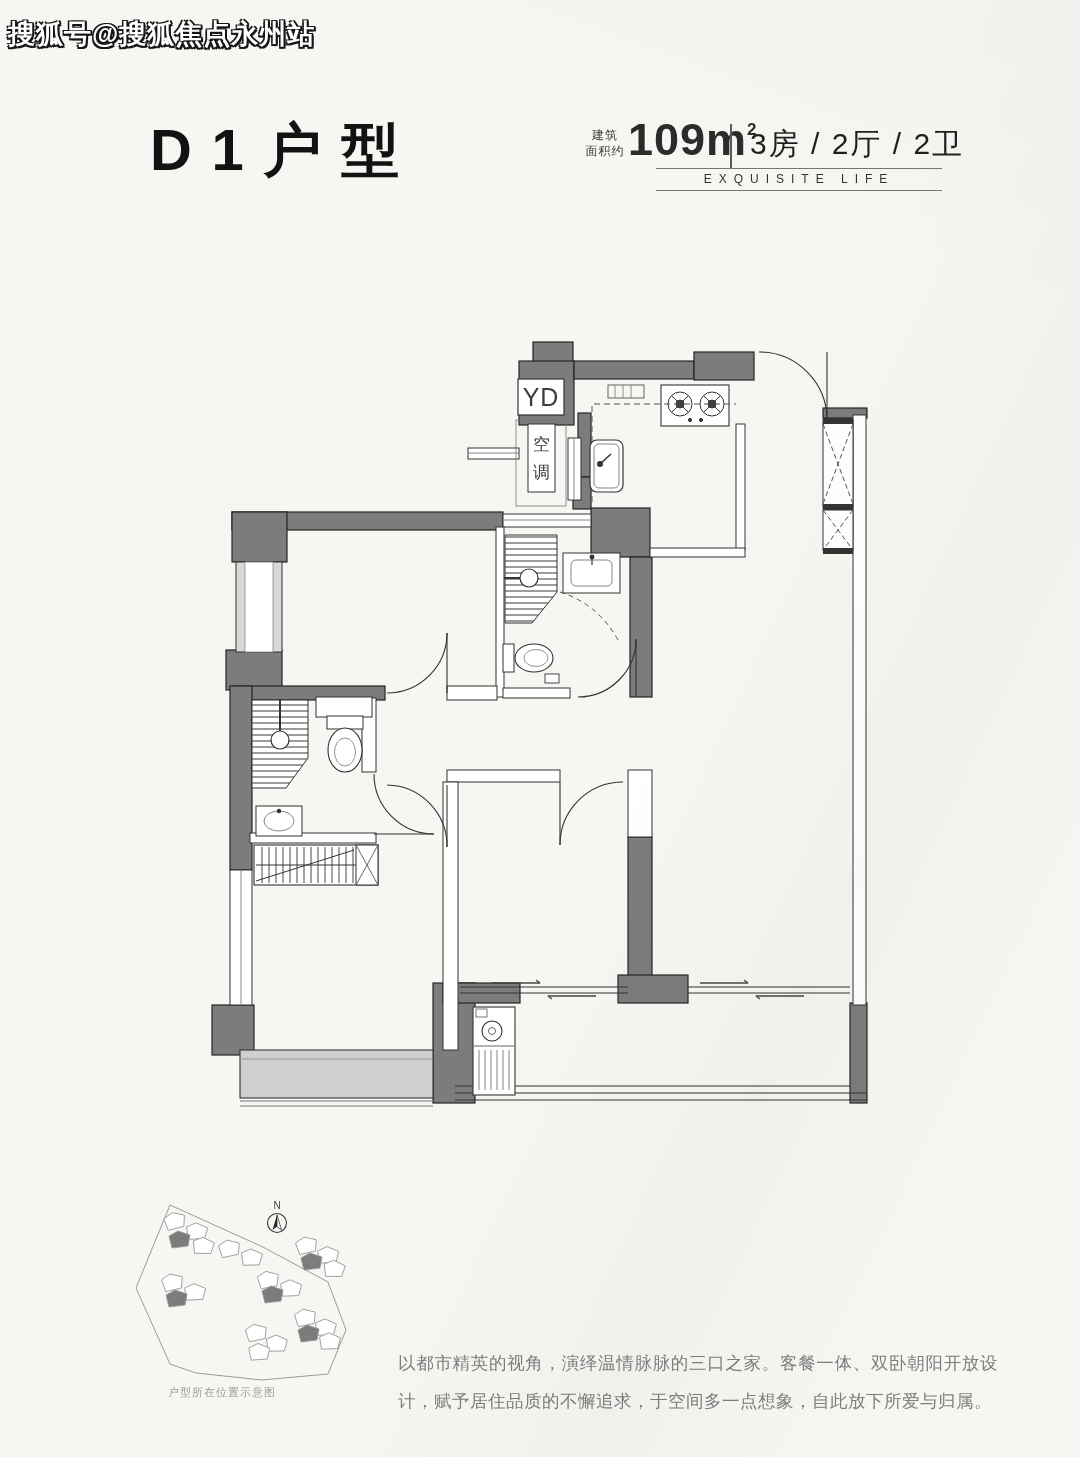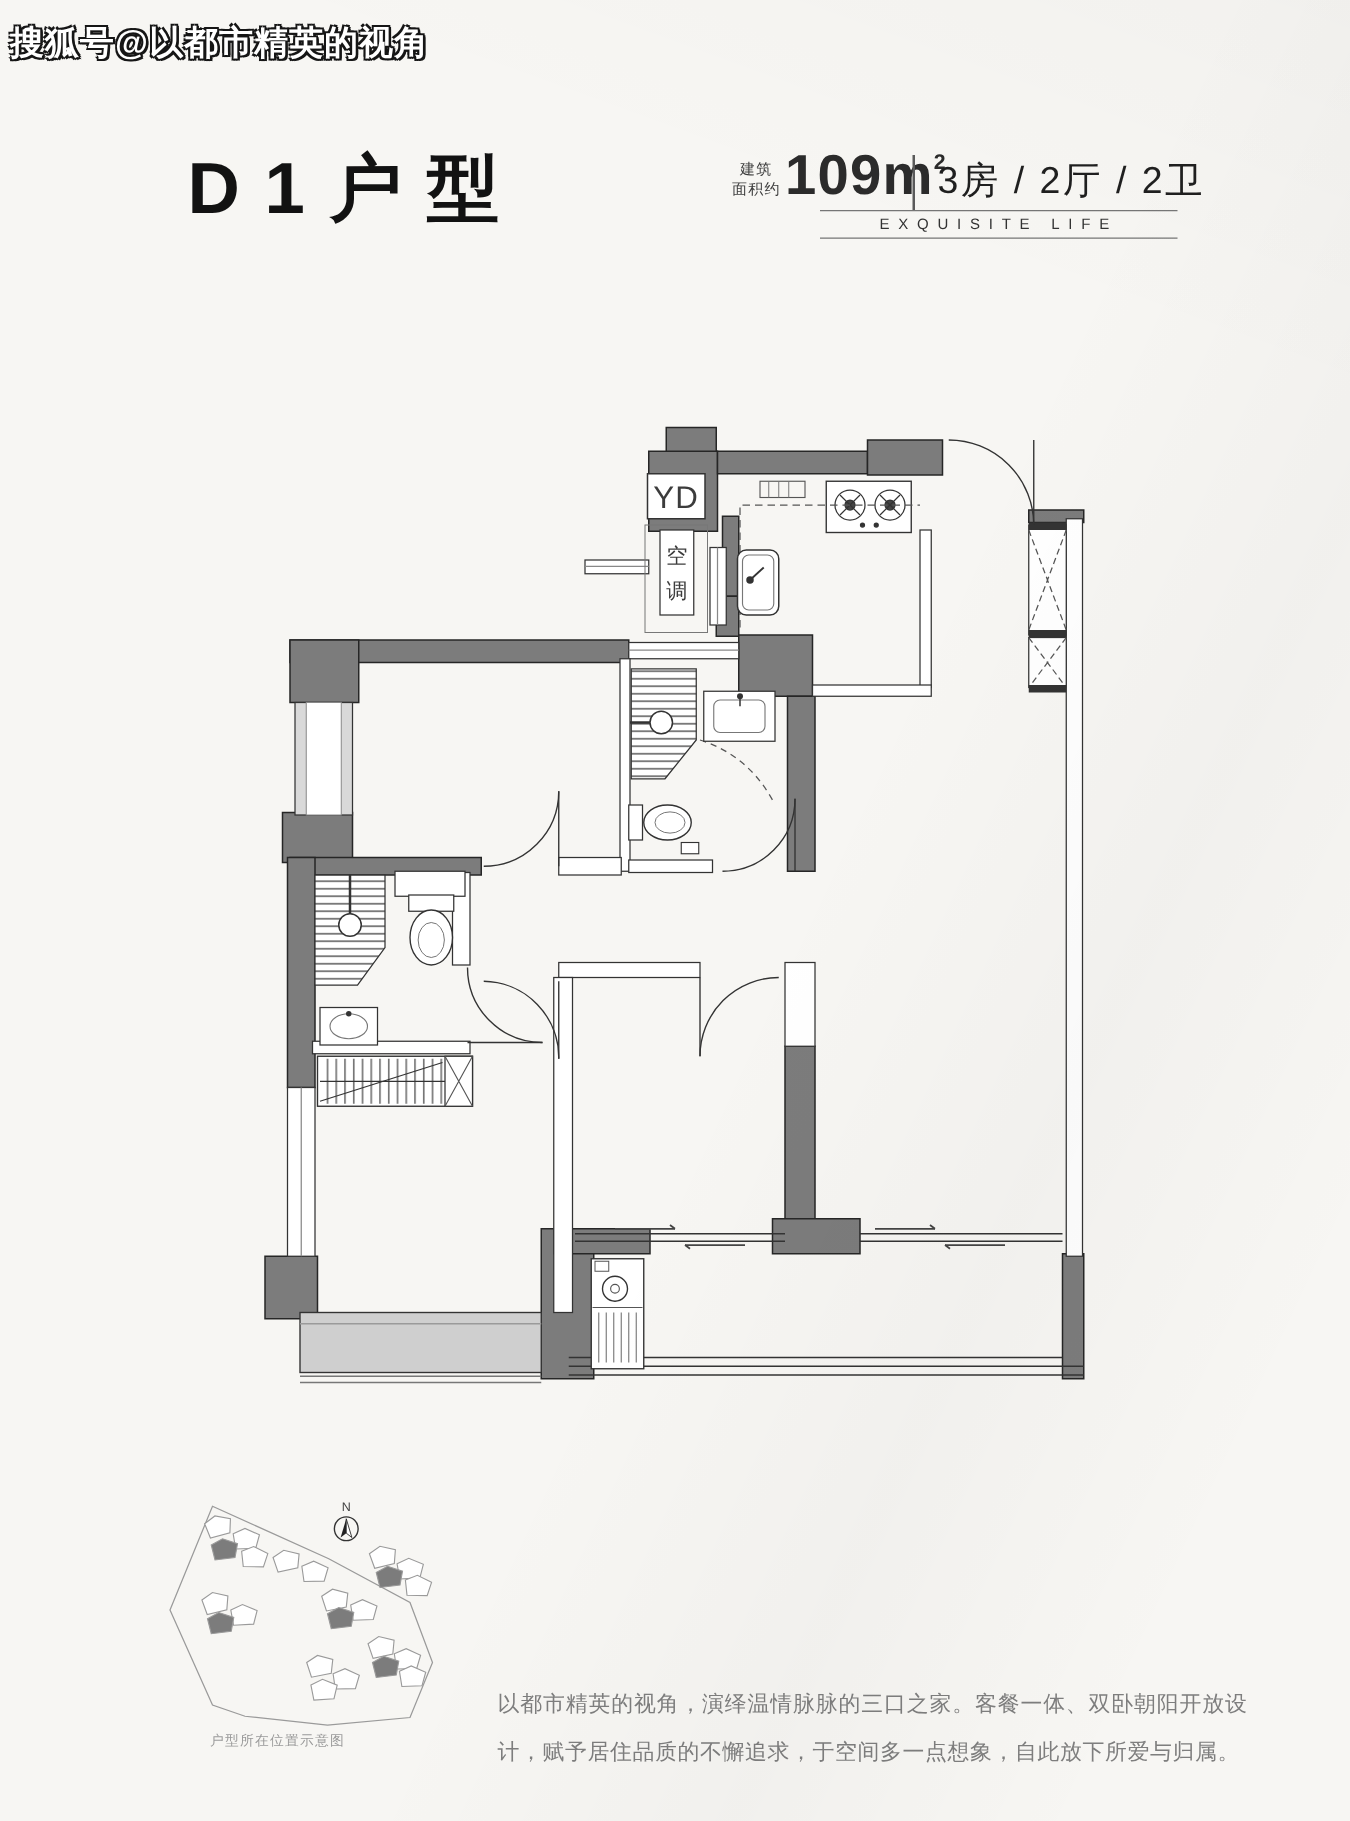--- a/index.html
+++ b/index.html
@@ -49,21 +49,21 @@
   .desc{
     position:absolute;left:398px;top:1344px;width:600px;
     font-size:17.5px;line-height:2.18;letter-spacing:.5px;color:#7e7e7e;
     text-align:justify;
   }
   text{font-family:"Liberation Sans","DejaVu Sans",sans-serif;}
 </style>
 </head>
 <body>
 
-<div class="watermark">搜狐号@以都市精英的视角</div>
+<div class="watermark">搜狐号@搜狐焦点永州站</div>
 
 <div class="page-title">D1户型</div>
 
 <div class="specs">
   <div class="area-label">
     <div>建筑</div>
     <div>面积约</div>
   </div>
   <div class="area-value"><span>109m</span><sup>2</sup></div>
   <div class="spec-divider"></div>

